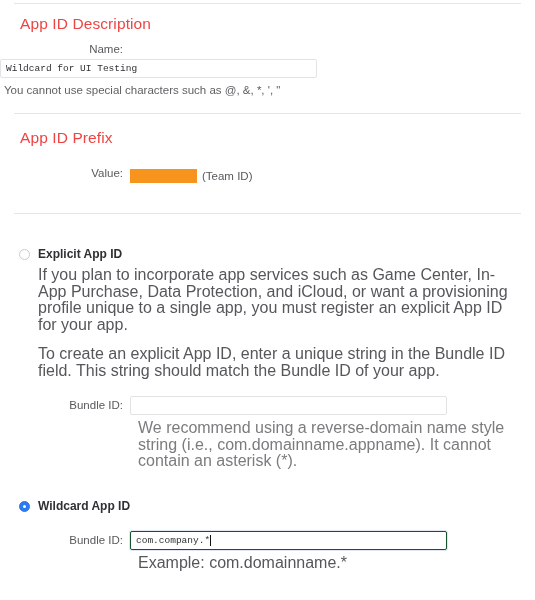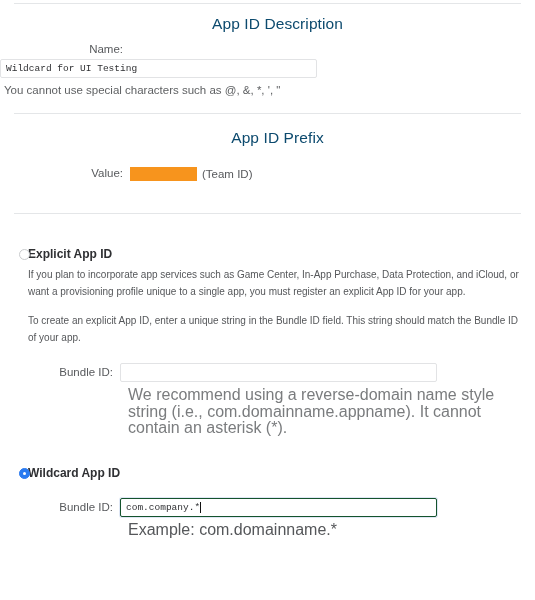--- a/index.html
+++ b/index.html
@@ -43,25 +43,24 @@
     left: 0;
     width: 535px;
   }
   .section-desc   { top: 14px; }
   .section-prefix { top: 128px; }
   .section-suffix { top: 224px; }
 
   .section-title {
     font-size: 15.5px;
     font-weight: 400;
-    color: #0c4a6e;
+    color: #ef4444;
     letter-spacing: 0.1px;
     margin: 0 0 0 20px;
     line-height: 20px;
-    text-align: center;
   }
 
   
   .field-row {
     display: flex;
     align-items: flex-start;
     margin-top: 6px;
     flex-direction: column;
   }
   .field-label {
@@ -111,40 +110,40 @@
     font-size: 11.5px;
     color: #5f6163;
     line-height: 16px;
     margin-top: 4px;
     padding-left: 4px;
   }
 
   
   .prefix-row {
     display: flex;
-    align-items: center;
+    align-items: flex-end;
     margin-top: 16px;
   }
   .redaction {
     width: 67px;
     height: 14px;
     background: #f7941d;
     display: inline-block;
   }
   .team-id-note {
     font-size: 11.5px;
     color: #57595c;
     margin-left: 5px;
     line-height: 14px;
   }
 
   
   .option {
     position: relative;
-    padding-left: 28px;
+    padding-left: 38px;
     padding-right: 14px;
     margin-top: 22px;
   }
   .radio {
     position: absolute;
     left: 19px;
     top: 3px;
     width: 11px;
     height: 11px;
     border-radius: 50%;
@@ -167,21 +166,21 @@
     background: #ffffff;
   }
   .option-title {
     font-size: 12px;
     font-weight: bold;
     color: #2f3033;
     line-height: 16px;
     margin: 0;
   }
   .option-body {
-    font-size: 10px;
+    font-size: 16px;
     color: #55575a;
     line-height: 16.5px;
     margin-top: 5px;
   }
   .option-body.p2 { margin-top: 13px; }
 
   .sub-field {
     display: flex;
     align-items: flex-start;
     margin-top: 17px;

